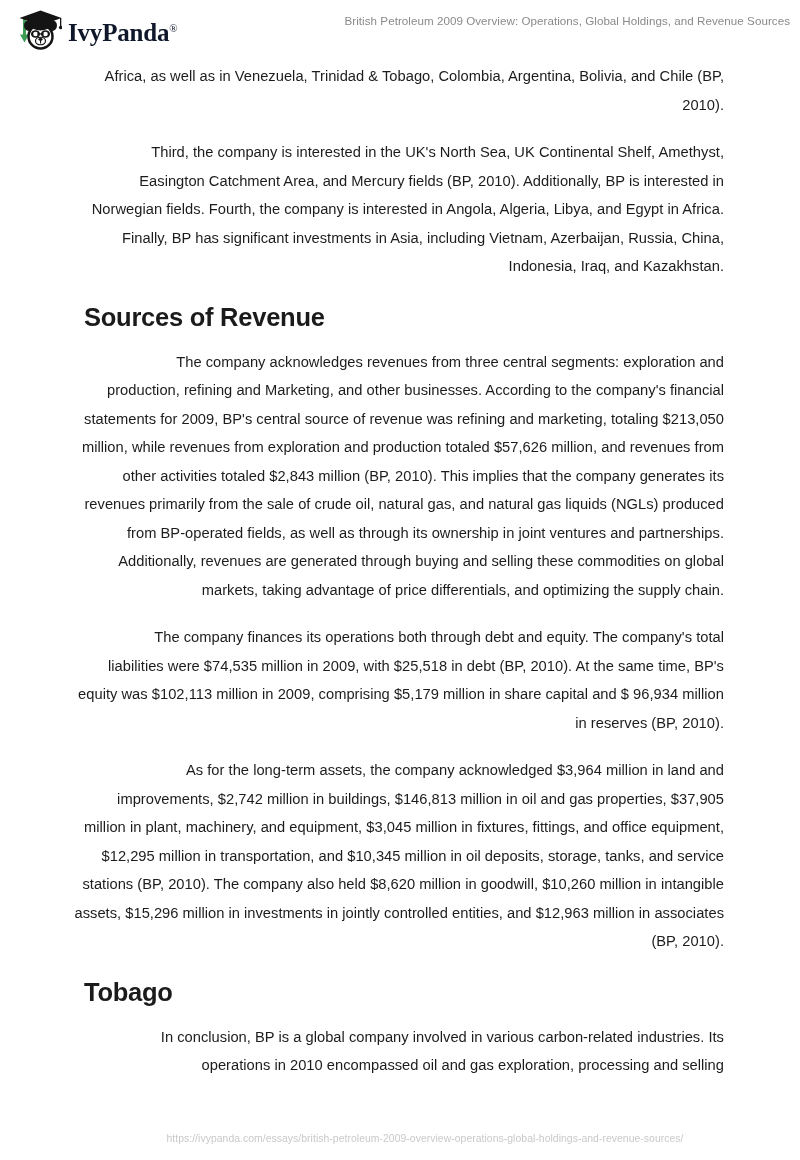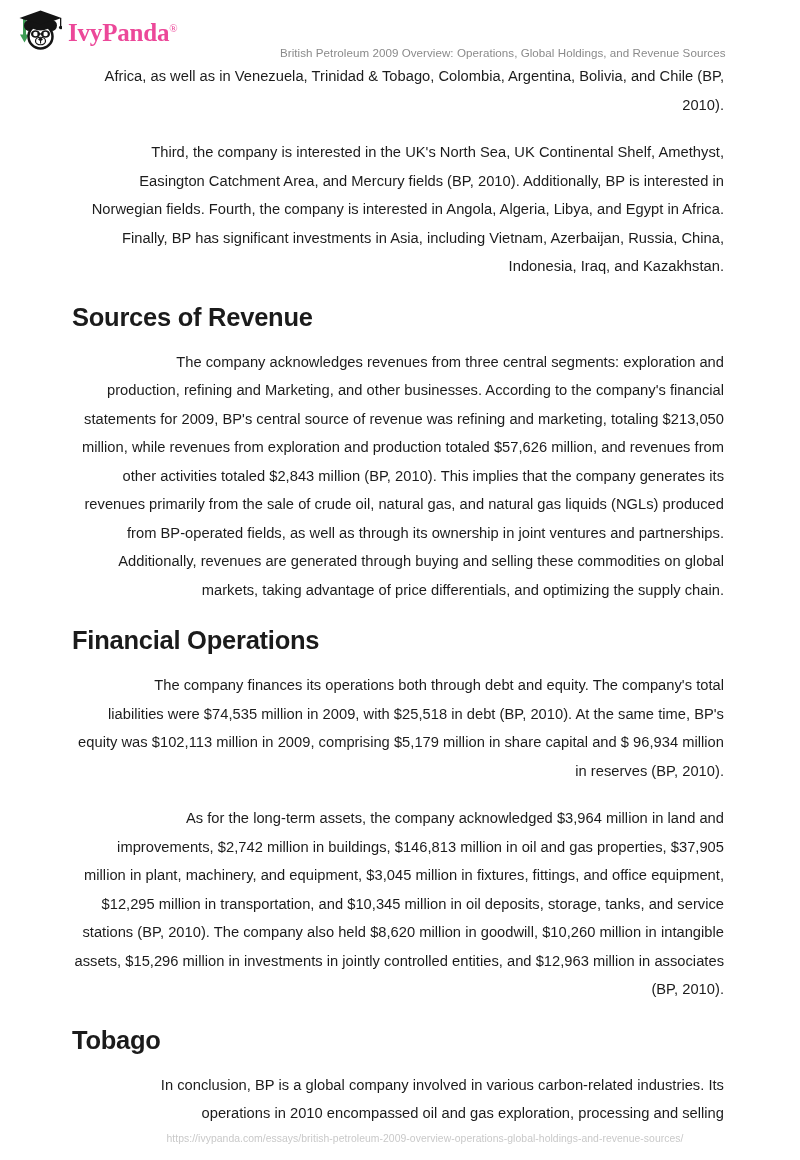--- a/index.html
+++ b/index.html
@@ -35,42 +35,41 @@
   }
   .brand-mark {
     width: 46px;
     height: 44px;
     display: block;
   }
   .brand-text {
     font-family: "Liberation Serif", serif;
     font-size: 25px;
     font-weight: 700;
-    color: #ec4899;
+    color: #0f172a;
     letter-spacing: -0.2px;
     line-height: 1;
     position: relative;
     top: 1px;
   }
   .brand-reg {
     font-size: 11px;
     vertical-align: super;
     font-weight: 400;
   }
   .doc-title {
     position: absolute;
     left: 280px;
     top: 14px;
     width: 510px;
     font-size: 11.6px;
     color: #8a8a8a;
-    text-align: left;
+    text-align: right;
     letter-spacing: 0.05px;
     white-space: nowrap;
-    margin-top: 32px;
   }
 
   
   .content {
     position: absolute;
     top: 62px;
     left: 72px;
     width: 652px;
   }
   p.para {
@@ -79,21 +78,21 @@
     line-height: 28.5px;
     color: #1c1c1c;
     text-indent: 31px;
     text-align: right;
     letter-spacing: 0.02px;
   }
   p.para.no-indent {
     text-indent: 0;
   }
   h2.section-heading {
-    margin: 10px 0 14px 0;
+    margin: 10px 0 14px 12px;
     font-size: 25.5px;
     line-height: 34px;
     font-weight: 700;
     color: #1b1b1b;
     letter-spacing: -0.25px;
   }
 
   
   .page-footer {
     position: absolute;
@@ -148,21 +147,20 @@
   </div>
 
   <div class="doc-title">British Petroleum 2009 Overview: Operations, Global Holdings, and Revenue Sources</div>
 </div>
 
 <div class="content" id="content-root">
     <p class="para no-indent">Africa, as well as in Venezuela, Trinidad &amp; Tobago, Colombia, Argentina, Bolivia, and Chile (BP, 2010).</p>
     <p class="para">Third, the company is interested in the UK's North Sea, UK Continental Shelf, Amethyst, Easington Catchment Area, and Mercury fields (BP, 2010). Additionally, BP is interested in Norwegian fields. Fourth, the company is interested in Angola, Algeria, Libya, and Egypt in Africa. Finally, BP has significant investments in Asia, including Vietnam, Azerbaijan, Russia, China, Indonesia, Iraq, and Kazakhstan.</p>
     <h2 class="section-heading">Sources of Revenue</h2>
     <p class="para">The company acknowledges revenues from three central segments: exploration and production, refining and Marketing, and other businesses. According to the company's financial statements for 2009, BP's central source of revenue was refining and marketing, totaling $213,050 million, while revenues from exploration and production totaled $57,626 million, and revenues from other activities totaled $2,843 million (BP, 2010). This implies that the company generates its revenues primarily from the sale of crude oil, natural gas, and natural gas liquids (NGLs) produced from BP-operated fields, as well as through its ownership in joint ventures and partnerships. Additionally, revenues are generated through buying and selling these commodities on global markets, taking advantage of price differentials, and optimizing the supply chain.</p>
-    <h2 class="section-heading">Financial Operations</h2>
     <p class="para">The company finances its operations both through debt and equity. The company's total liabilities were $74,535 million in 2009, with $25,518 in debt (BP, 2010). At the same time, BP's equity was $102,113 million in 2009, comprising $5,179 million in share capital and $ 96,934 million in reserves (BP, 2010).</p>
     <p class="para">As for the long-term assets, the company acknowledged $3,964 million in land and improvements, $2,742 million in buildings, $146,813 million in oil and gas properties, $37,905 million in plant, machinery, and equipment, $3,045 million in fixtures, fittings, and office equipment, $12,295 million in transportation, and $10,345 million in oil deposits, storage, tanks, and service stations (BP, 2010). The company also held $8,620 million in goodwill, $10,260 million in intangible assets, $15,296 million in investments in jointly controlled entities, and $12,963 million in associates (BP, 2010).</p>
     <h2 class="section-heading">Tobago</h2>
     <p class="para">In conclusion, BP is a global company involved in various carbon-related industries. Its operations in 2010 encompassed oil and gas exploration, processing and selling</p>
   </div>
 
 <div class="page-footer">
   <a class="footer-url" href="#">https://ivypanda.com/essays/british-petroleum-2009-overview-operations-global-holdings-and-revenue-sources/</a>
 </div>
 

